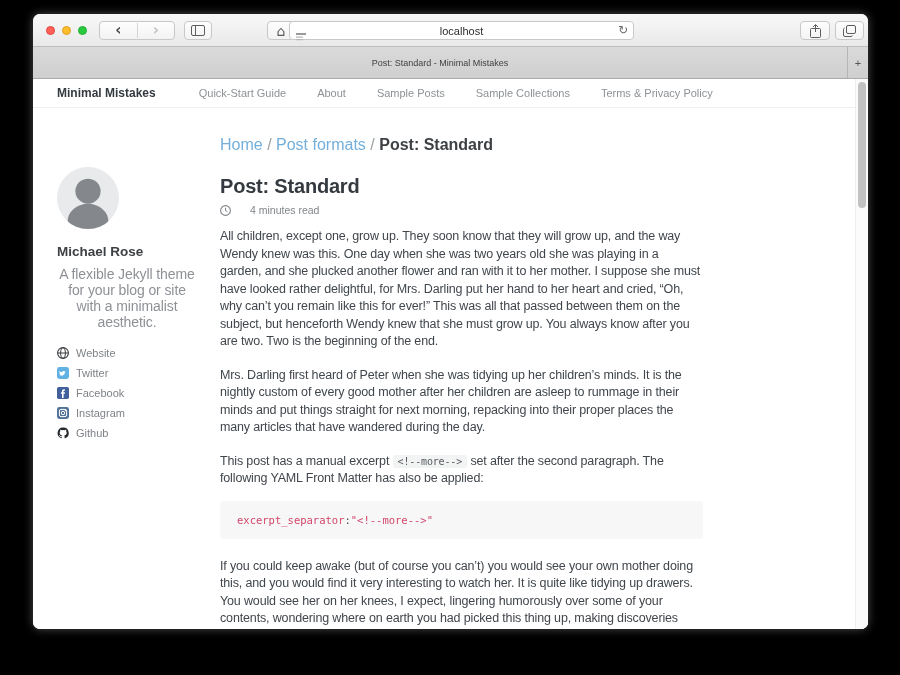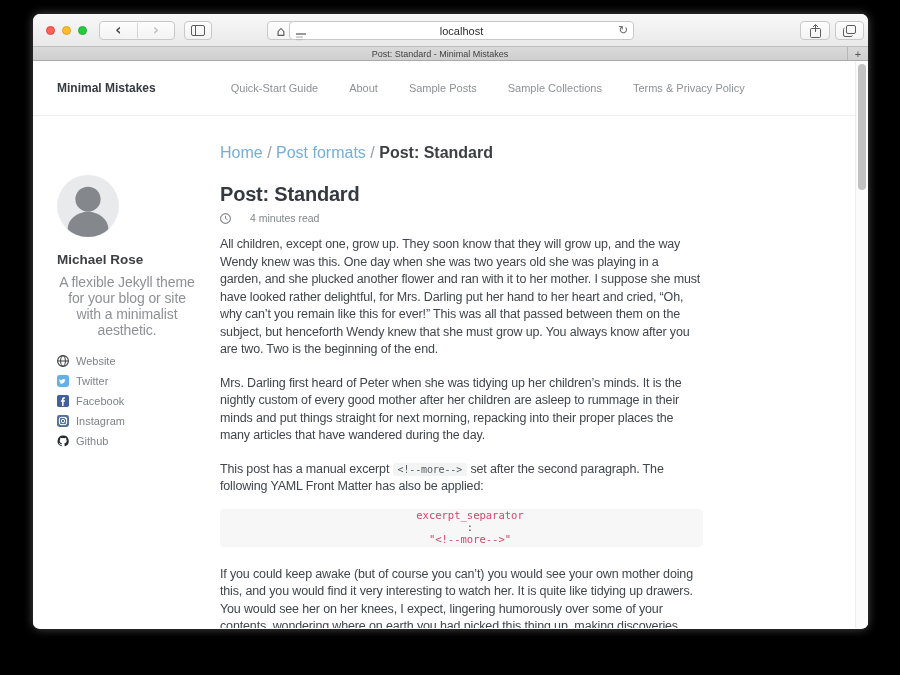--- a/index.html
+++ b/index.html
@@ -36,36 +36,36 @@
     background:#fff; border:1px solid #c8c8c8; border-radius:4px; }
   .urlfield .pageicon { position:absolute; left:6px; top:5px; }
   .urlfield .urltext { position:absolute; left:0; right:0; top:0; height:100%;
     display:flex; align-items:center; justify-content:center; font-size:11px; color:#2c2c2c; }
   .urlfield .refresh { position:absolute; right:5px; top:1px; font-size:12px; color:#6b6b6b;
     font-family:"DejaVu Sans","Liberation Sans",sans-serif; }
   .sharebtn { left:767px; width:30px; }
   .tabsbtn { left:802px; width:29px; }
 
   
-  .tabbar { position:relative; height:14px; background:linear-gradient(#dadada,#cfcfcf);
+  .tabbar { position:relative; height:32px; background:linear-gradient(#dadada,#cfcfcf);
     border-bottom:1px solid #ababab; display:flex; }
   .tab { flex:1; display:flex; align-items:center; justify-content:center;
     font-size:9px; color:#3f3f3f; }
   .newtab { width:21px; border-left:1px solid #b5b5b5; display:flex; align-items:center;
     justify-content:center; font-size:11px; color:#565656; }
 
   
   .content { position:relative; height:567px; background:#fff; overflow:hidden; }
   .scrollbar { position:absolute; right:0; top:0; bottom:0; width:13px;
     background:#fbfbfb; border-left:1px solid #ededed; }
   .scrollthumb { position:absolute; left:2px; top:3px; width:8px; height:126px;
     border-radius:4px; background:#c2c2c2; }
 
-  .masthead { height:55px; display:flex; align-items:center; padding-left:24px;
-    border-bottom:1px solid #efefef; background:#fff;gap:32px; }
+  .masthead { height:29px; display:flex; align-items:center; padding-left:24px;
+    border-bottom:1px solid #efefef; background:#fff; }
   .site-title { font-size:12px; font-weight:bold; color:#343a40; }
   .mainnav { display:flex; margin-left:43px; gap:31px; }
   .mainnav a { font-size:11px; color:#8d9296; text-decoration:none; }
 
   .page { position:relative; height:521px; }
 
   
   .author { position:absolute; left:24px; top:10px; width:140px; }
   .avatar { width:62px; height:62px; margin-top:49px; }
   .author-name { margin-top:11px; font-size:13.5px; font-weight:600; color:#3d4144; }
@@ -85,21 +85,21 @@
     letter-spacing:-0.2px; }
   .meta { margin-top:6px; display:flex; align-items:center; gap:19px;
     font-size:10.5px; color:#81868a; }
   .post p { margin-top:16px; font-size:12.5px; line-height:17.5px; color:#40464c;
     letter-spacing:-0.15px; }
   .post p.first { margin-top:12px; }
   code.inline { font-family:"DejaVu Sans Mono","Liberation Mono",monospace;
     font-size:10px; background:#f2f3f3; border-radius:3px; padding:1px 5px; color:#565b60; }
   .codeblock { margin-top:13px; background:#f7f7f7; border-radius:4px; height:38px;
     display:flex; align-items:center; padding-left:17px;
-    font-family:"DejaVu Sans Mono","Liberation Mono",monospace; font-size:10.5px;flex-direction:column; }
+    font-family:"DejaVu Sans Mono","Liberation Mono",monospace; font-size:10.5px; }
   .codeblock .k { color:#d2456b; }
   .codeblock .c { color:#4d5257; }
   .codeblock .v { color:#d2456b; }
   .post p.after-code { margin-top:19px; }
 </style>
 </head>
 <body>
 
 <div class="stage">
   <div class="window">

